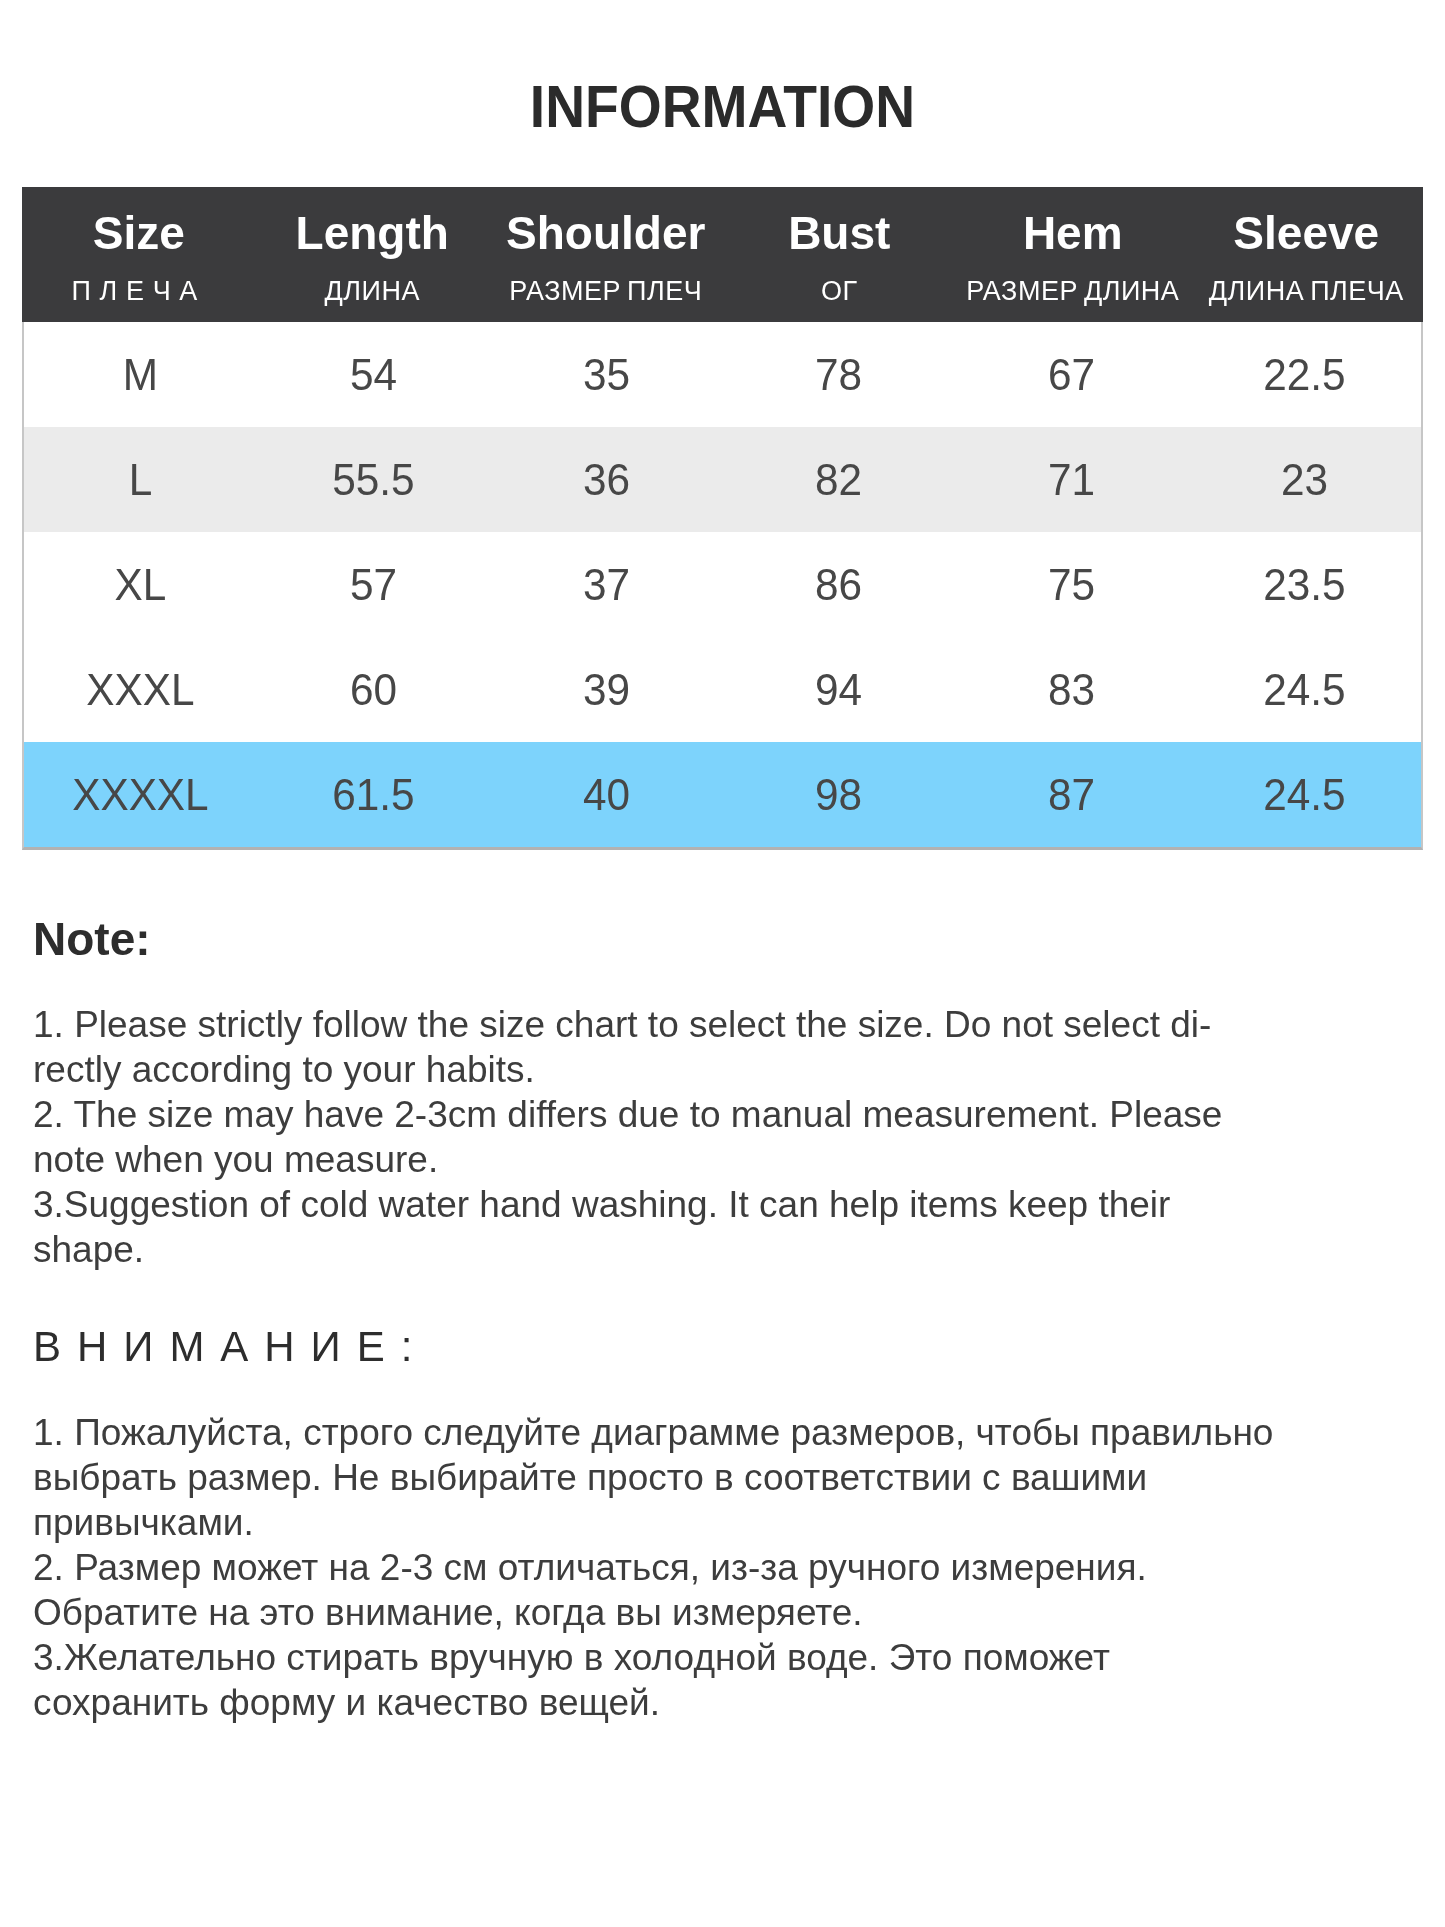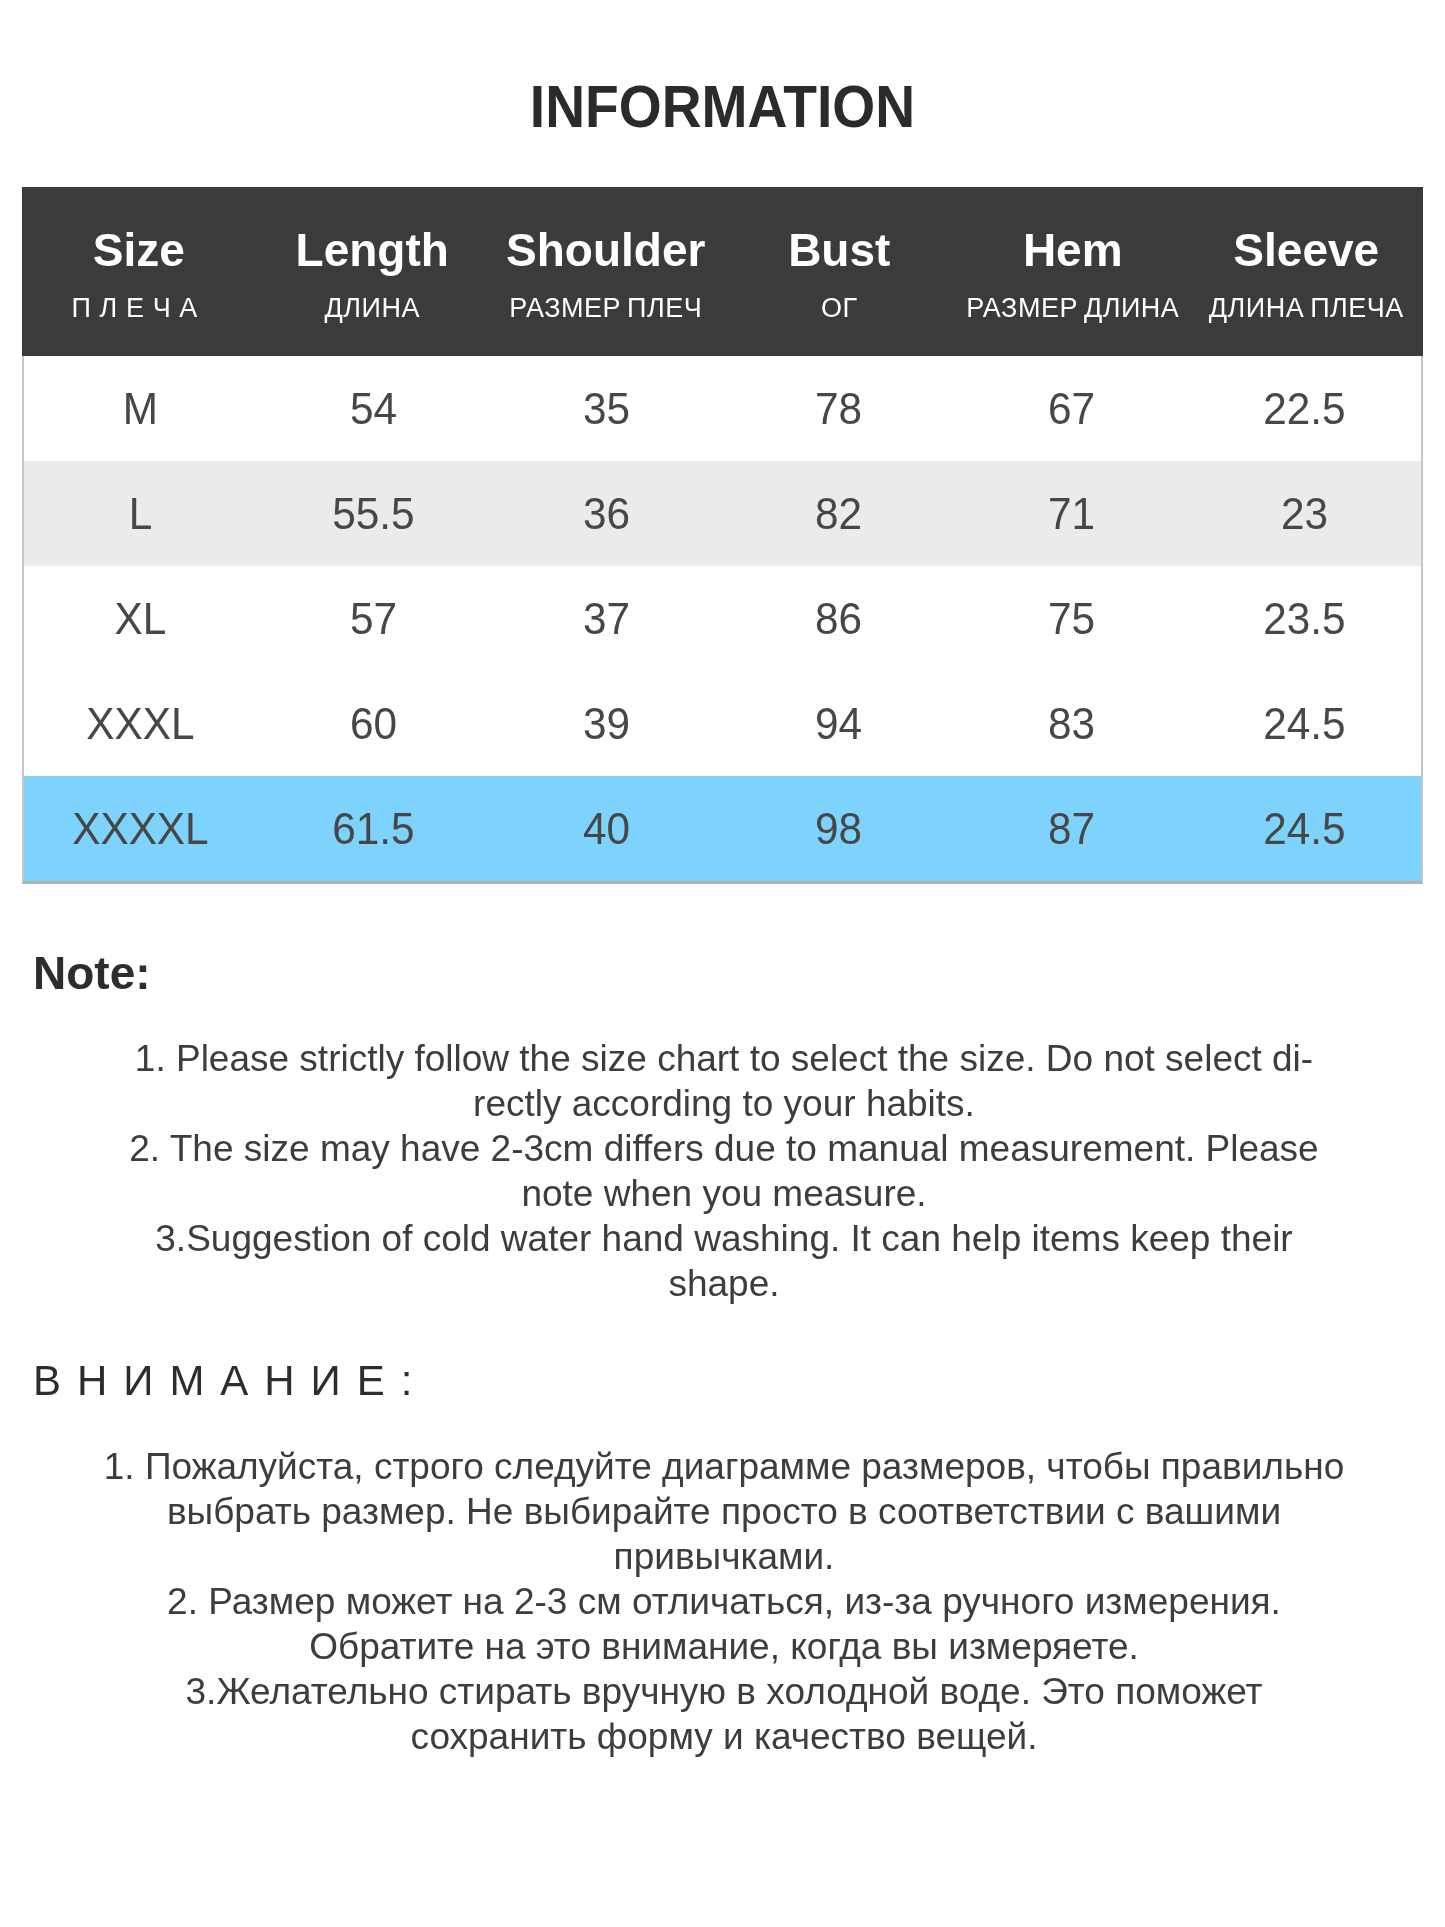--- a/index.html
+++ b/index.html
@@ -20,21 +20,21 @@
     color:#2b2b2b;
     letter-spacing:0px;
     transform:scaleX(0.92);
   }
 
   
   .size-table { margin:45px 22px 0 22px; }
   .thead {
     background:#3b3b3d;
     color:#ffffff;
-    height:169px;
+    height:135px;
     display:flex;
     align-items:stretch;
   }
   .hcell {
     flex:1 1 0;
     display:flex; flex-direction:column;
     align-items:center; justify-content:center;
     gap:16px; padding-top:4px;
   }
   .hen { font-size:46px; font-weight:700; letter-spacing:0px; }
@@ -67,21 +67,20 @@
     font-size:42px;
     letter-spacing:0.38em;
     margin:52px 0 40px 0;
     font-weight:400;
   }
   .note-line {
     font-size:37px;
     line-height:45px;
     color:#3d3d3d;
     white-space:nowrap;
-    text-align:center;
   }
 </style>
 </head>
 <body>
 
 <div class="page">
 
   <h1 class="page-title">INFORMATION</h1>
 
   <section class="size-table">

